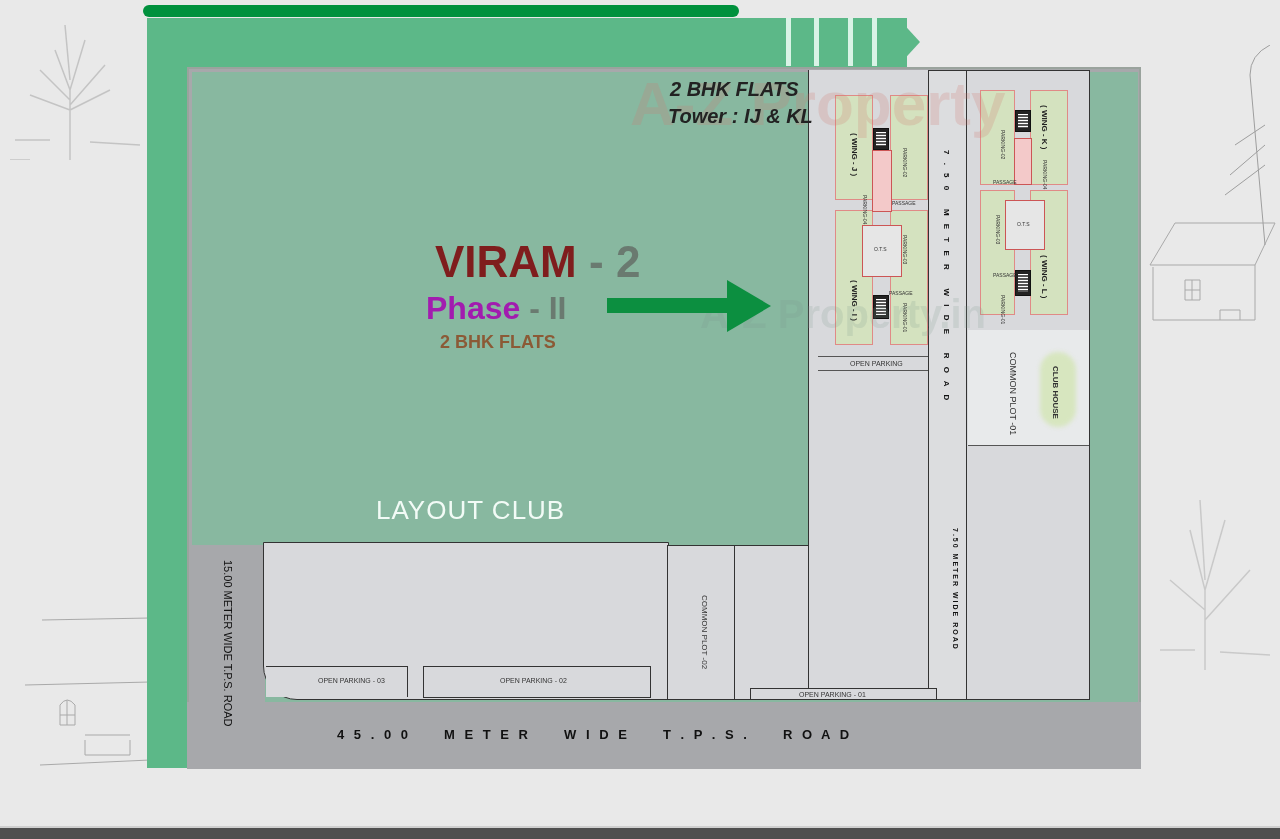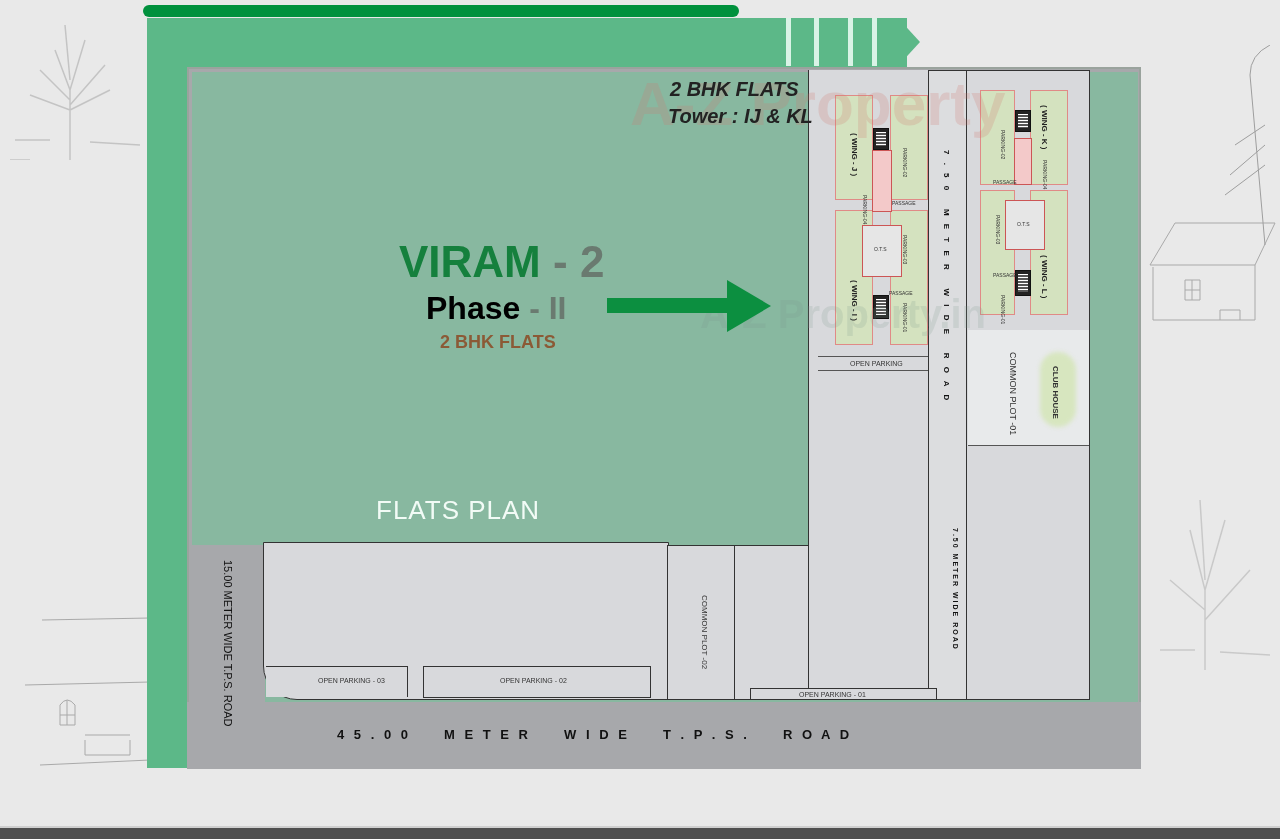--- a/index.html
+++ b/index.html
@@ -146,29 +146,29 @@
   <div class="tiny" style="left:993px;top:272px;">PASSAGE</div>
 </div>
 
 <div class="abs" style="left:630px;top:68px;font-size:62px;font-weight:bold;color:rgba(210,120,110,0.22);white-space:nowrap;">A-Z Property</div>
 <div class="abs" style="left:700px;top:292px;font-size:40px;font-weight:bold;color:rgba(120,150,140,0.18);white-space:nowrap;">A-Z Property.in</div>
 
 <div class="big-title" style="left:670px;top:78px;font-size:20px;font-style:italic;color:#222;">2 BHK FLATS</div>
 <div class="big-title" style="left:668px;top:105px;font-size:20px;font-style:italic;color:#222;">Tower : IJ &amp; KL</div>
 
 <div class="big-title" style="left:399px;top:237px;font-size:44px;">
-  <span style="color:#15803d;">VIRAM</span>
+  <span style="color:#7f1d1d;margin-left:36px;">VIRAM</span>
   <span style="color:#6a7a70;">- 2</span>
 </div>
 <div class="big-title" style="left:426px;top:290px;font-size:32px;">
-  <span style="color:#000000;margin-top:20px;">Phase</span>
+  <span style="color:#a21caf;margin-top:20px;">Phase</span>
   <span style="color:#6a7a70;">- II</span>
 </div>
 <div class="big-title" style="left:440px;top:332px;font-size:18px;color:#8b5a36;">2 BHK FLATS</div>
 
 <svg class="abs" style="left:607px;top:278px" width="166" height="56" viewBox="0 0 166 56">
   <rect x="0" y="20" width="122" height="15" fill="#0c8f40"></rect>
   <polygon points="120,2 164,28 120,54" fill="#0c8f40"></polygon>
 </svg>
 
-<div class="abs" style="left:376px;top:495px;font-size:26px;color:#f2fbf6;white-space:nowrap;letter-spacing:1px;">FLATS PLAN</div>
+<div class="abs" style="left:376px;top:495px;font-size:26px;color:#f2fbf6;white-space:nowrap;letter-spacing:1px;">LAYOUT CLUB</div>
 
 <div class="footer-bar"></div>
 
 </body></html>

